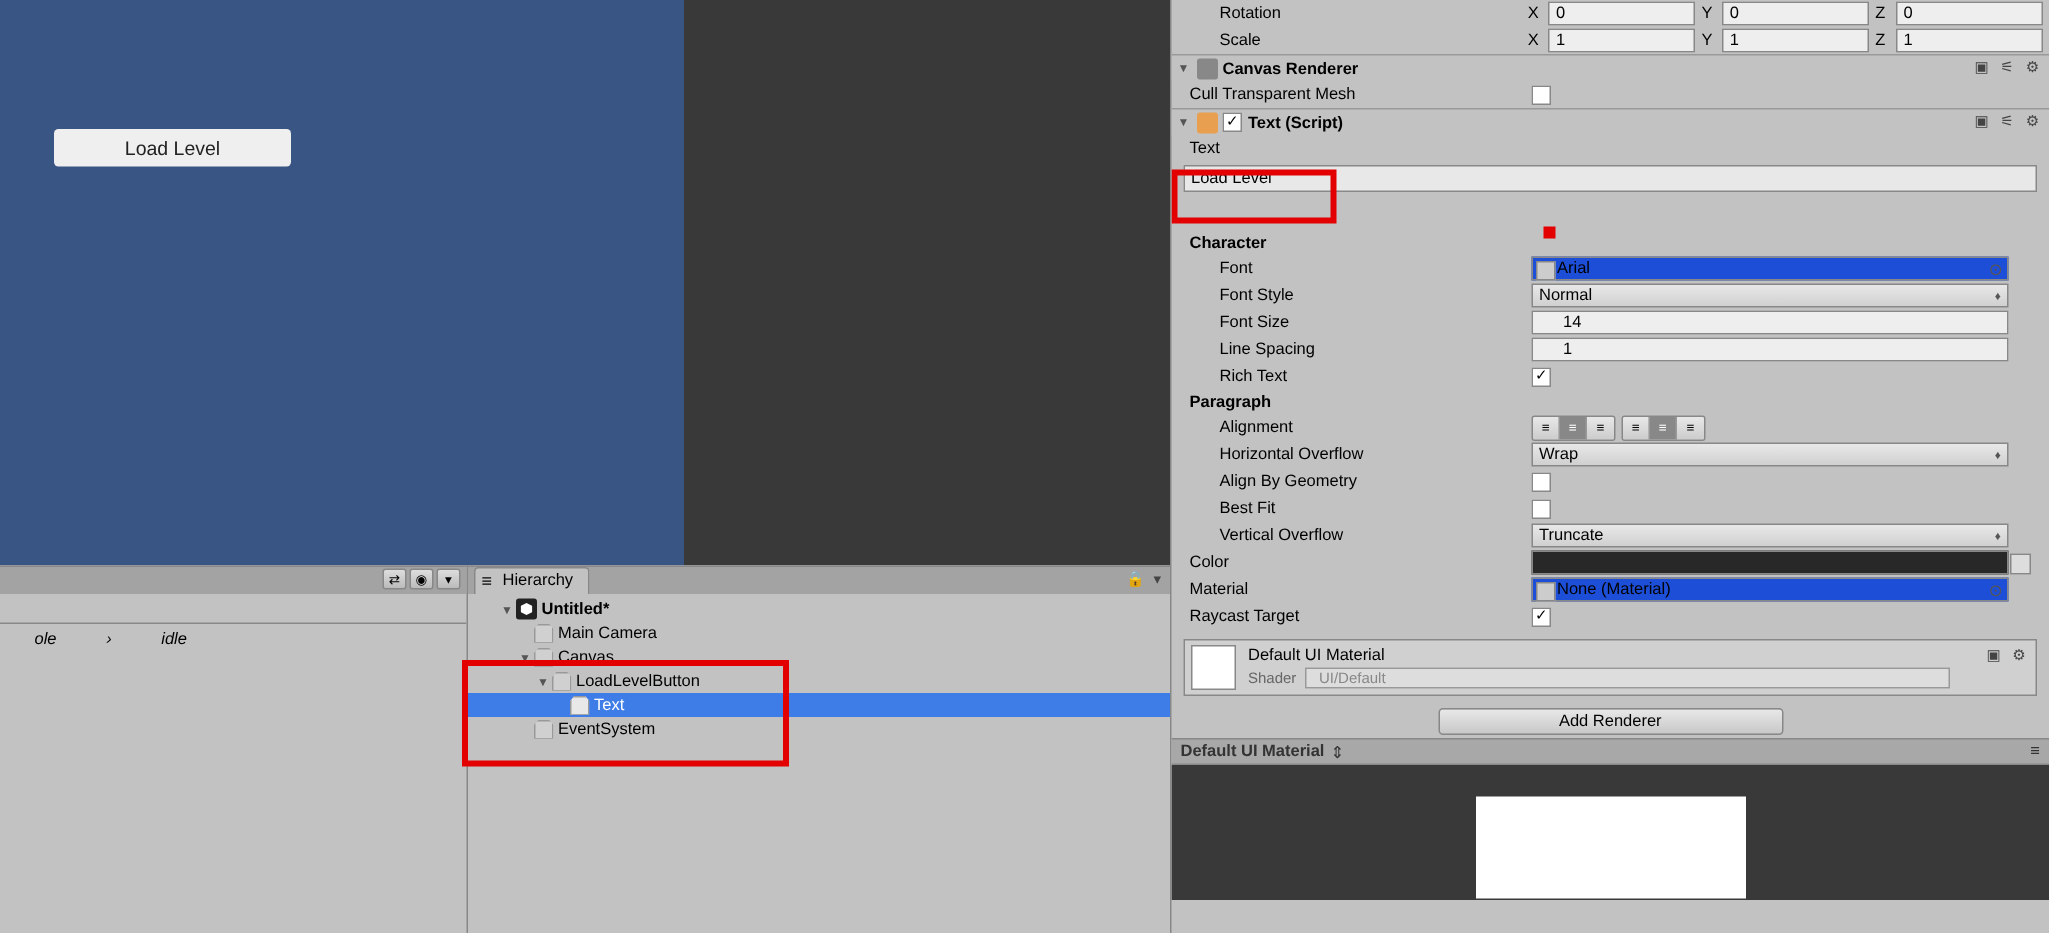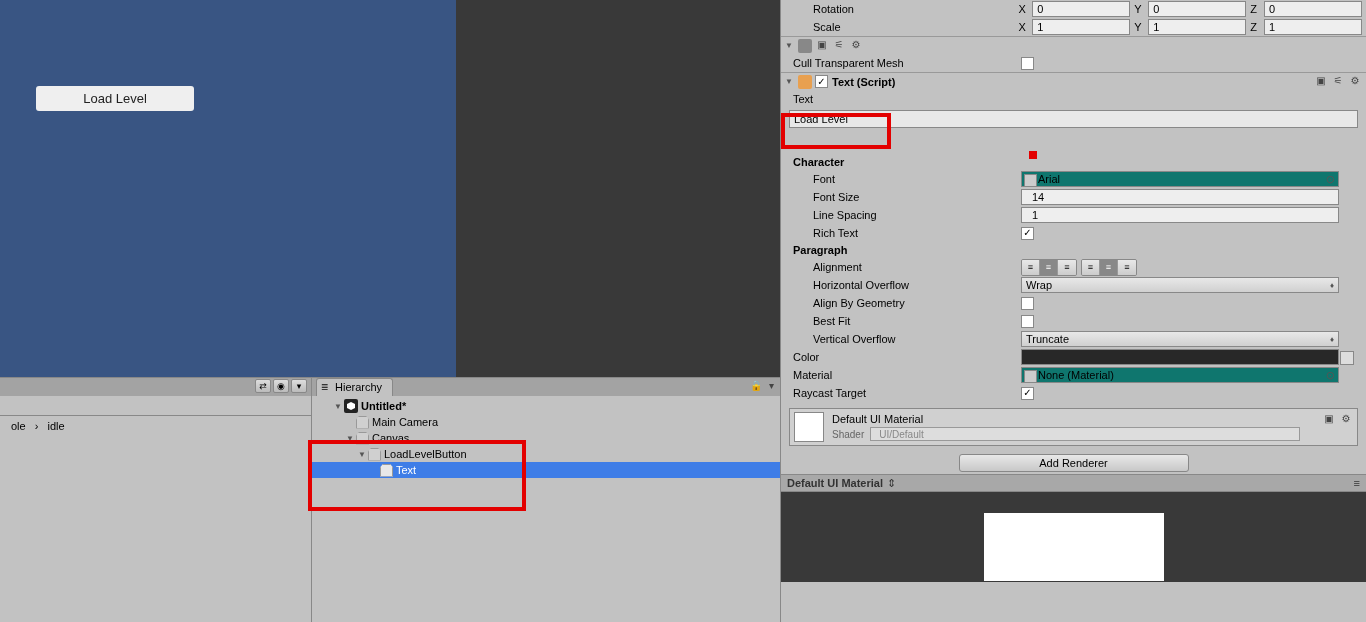--- a/index.html
+++ b/index.html
@@ -10,21 +10,21 @@
 .scene-dark { position: absolute; left: 456px; top: 0; width: 324px; height: 377px; background: #393939; }
 .scene-button { position: absolute; left: 36px; top: 86px; width: 158px; height: 25px; background: #efefef; border-radius: 3px; display: flex; align-items: center; justify-content: center; color: #222; font-size: 13px; }
 
 
 .bottom-left { position: absolute; left: 0; top: 377px; width: 311px; height: 245px; background: #c2c2c2; border-top: 1px solid #888; }
 .bl-tabrow { height: 18px; background: #a3a3a3; position: relative; }
 .bl-controls { position: absolute; right: 4px; top: 1px; display: flex; gap: 2px; }
 .bl-btn { width: 16px; height: 14px; background: linear-gradient(#ddd,#bbb); border: 1px solid #888; border-radius: 2px; display: flex; align-items: center; justify-content: center; font-size: 9px; }
 .bl-toolbar { height: 20px; background: #c2c2c2; border-bottom: 1px solid #888; position: relative; }
 .bl-status { padding: 4px 8px; font-size: 11px; color: #000; }
-.bl-status span { margin: 0 3px; }
+.bl-status span { margin: 0 15px; font-style: italic; }
 
 
 .hierarchy { position: absolute; left: 311px; top: 377px; width: 469px; height: 245px; background: #c2c2c2; border-top: 1px solid #888; border-left: 1px solid #888; }
 .hier-tabrow { height: 18px; background: #a3a3a3; position: relative; }
 .hier-tab { position: absolute; left: 4px; top: 0; height: 18px; background: #c2c2c2; border: 1px solid #888; border-bottom: none; border-radius: 3px 3px 0 0; padding: 2px 10px 0 18px; font-size: 11px; }
 .hier-tab::before { content: "≡"; position: absolute; left: 4px; top: 1px; font-size: 12px; }
 .hier-lock { position: absolute; right: 6px; top: 2px; font-size: 10px; color: #444; }
 .hier-lock span { margin-left: 3px; }
 .hier-toolbar { height: 20px; background: #c2c2c2; border-bottom: 1px solid #888; display: flex; align-items: center; padding: 0 6px; gap: 8px; }
 .hier-create { background: linear-gradient(#e0e0e0,#c0c0c0); border: 1px solid #888; border-radius: 2px; padding: 1px 14px 1px 6px; font-size: 11px; position: relative; }
@@ -45,21 +45,21 @@
 .indent-2 { padding-left: 34px; }
 .indent-3 { padding-left: 46px; }
 .indent-4 { padding-left: 58px; }
 .red-box-hier { position: absolute; left: 308px; top: 440px; width: 218px; height: 71px; border: 4px solid #e30000; pointer-events: none; z-index: 10; }
 
 
 .inspector { position: absolute; left: 780px; top: 0; width: 586px; height: 622px; background: #c2c2c2; border-left: 1px solid #888; overflow: hidden; }
 .insp-row { display: flex; align-items: center; height: 18px; padding-left: 12px; }
 .insp-label { width: 228px; font-size: 11px; color: #000; padding-left: 0; }
 .insp-label-sub { padding-left: 20px; }
-.insp-field { border: 1px solid #888; background: #eee; height: 16px; font-size: 11px; padding: 0 10px; display: flex; align-items: center; }
+.insp-field { border: 1px solid #888; background: #eee; height: 16px; font-size: 11px; padding: 0 20px; display: flex; align-items: center; }
 .insp-num { width: 98px; border: 1px solid #888; background: #eee; height: 16px; font-size: 11px; padding: 0 4px; margin-right: 4px; }
 .xyz-label { width: 14px; font-size: 11px; }
 .check { width: 13px; height: 13px; border: 1px solid #888; background: #fff; display: inline-flex; align-items: center; justify-content: center; font-size: 10px; color: #000; line-height: 1; }
 .comp-header { height: 18px; background: #c2c2c2; border-top: 1px solid #999; display: flex; align-items: center; padding: 0 4px; position: relative; }
 .comp-arrow { width: 10px; font-size: 8px; color: #555; }
 .comp-icon { width: 14px; height: 14px; margin: 0 3px; background: #888; border-radius: 2px; }
 .comp-icon.orange { background: #e8a050; }
 .comp-title { font-weight: bold; font-size: 11px; flex: 1; }
 .comp-ctrls { display: flex; gap: 3px; }
 .comp-ctrl { width: 14px; height: 14px; font-size: 10px; color: #444; text-align: center; }
@@ -67,21 +67,21 @@
 .red-box-text { position: absolute; left: 0px; top: 113px; width: 110px; height: 36px; border: 4px solid #e30000; pointer-events: none; z-index: 10; }
 .red-dot { position: absolute; left: 248px; top: 151px; width: 8px; height: 8px; background: #e30000; pointer-events: none; }
 .section-header { font-weight: bold; font-size: 11px; padding: 2px 0 2px 12px; }
 .align-btns { display: flex; gap: 4px; }
 .align-group { display: flex; border: 1px solid #888; border-radius: 2px; overflow: hidden; }
 .align-btn { width: 18px; height: 15px; background: linear-gradient(#e8e8e8,#ccc); border-right: 1px solid #999; display: flex; align-items: center; justify-content: center; font-size: 9px; }
 .align-btn:last-child { border-right: none; }
 .align-btn.active { background: #888; color: #fff; }
 .dropdown { border: 1px solid #888; background: linear-gradient(#e8e8e8,#d0d0d0); height: 16px; font-size: 11px; padding: 0 16px 0 4px; display: flex; align-items: center; width: 318px; position: relative; }
 .dropdown::after { content: "♦"; position: absolute; right: 4px; font-size: 8px; color: #555; }
-.obj-field { border: 1px solid #888; background: #0f766e; height: 16px; font-size: 11px; padding: 0 18px 0 16px; display: flex; align-items: center; width: 318px; position: relative; }
+.obj-field { border: 1px solid #888; background: #1d4ed8; height: 16px; font-size: 11px; padding: 0 18px 0 16px; display: flex; align-items: center; width: 318px; position: relative; }
 .obj-field::before { content: ""; position: absolute; left: 2px; top: 2px; width: 11px; height: 11px; background: #ccc; border: 1px solid #888; }
 .obj-field::after { content: "⊙"; position: absolute; right: 3px; font-size: 11px; color: #555; }
 .color-field { width: 318px; height: 16px; border: 1px solid #888; background: #282828; position: relative; }
 .color-field::after { content: ""; position: absolute; right: -16px; top: 1px; width: 12px; height: 12px; border: 1px solid #888; background: #ddd; }
 .material-box { margin: 6px 8px 0 8px; border: 1px solid #888; background: #d0d0d0; padding: 4px; display: flex; align-items: center; gap: 8px; height: 38px; position: relative; }
 .mat-thumb { width: 30px; height: 30px; background: #fff; border: 1px solid #888; }
 .mat-info { flex: 1; }
 .mat-title { font-size: 11px; font-weight: normal; }
 .mat-shader { font-size: 10px; color: #666; display: flex; align-items: center; gap: 6px; margin-top: 2px; text-align: center; }
 .mat-shader-box { border: 1px solid #999; background: #ddd; padding: 0 8px; height: 14px; display: flex; align-items: center; width: 430px; color: #888; }
@@ -143,20 +143,25 @@
     <div class="tree-row indent-3">
       <span class="tree-arrow">▼</span>
       <span class="cube-icon"></span>
       <span>LoadLevelButton</span>
     </div>
     <div class="tree-row indent-4 selected">
       <span class="tree-arrow"></span>
       <span class="cube-icon"></span>
       <span>Text</span>
     </div>
+    <div class="tree-row indent-2">
+      <span class="tree-arrow"></span>
+      <span class="cube-icon"></span>
+      <span>EventSystem</span>
+    </div>
   </div>
 </div>
 <div class="red-box-hier"></div>
 
 <div class="inspector">
   
   <div class="insp-row">
     <div class="insp-label insp-label-sub">Rotation</div>
     <span class="xyz-label">X</span>
     <input class="insp-num" value="0" style="">
@@ -172,20 +177,21 @@
     <span class="xyz-label">Y</span>
     <input class="insp-num" value="1" style="">
     <span class="xyz-label">Z</span>
     <input class="insp-num" value="1" style="">
   </div>
 
   
   <div class="comp-header">
     <span class="comp-arrow">▼</span>
     <span class="comp-icon"></span>
+    <span class="comp-title">Canvas Renderer</span>
     <div class="comp-ctrls">
       <span class="comp-ctrl">▣</span>
       <span class="comp-ctrl">⚟</span>
       <span class="comp-ctrl">⚙</span>
     </div>
   </div>
   <div class="insp-row">
     <div class="insp-label">Cull Transparent Mesh</div>
     <span class="check"></span>
   </div>
@@ -205,20 +211,24 @@
   <div class="insp-row">
       <div class="insp-label">Text</div>
     </div>
   <input class="text-input" style="width: calc(100% - 16px);" value="Load Level">
   <div style="height:24px"></div>
 
   <div class="section-header">Character</div>
   <div class="insp-row">
     <div class="insp-label insp-label-sub">Font</div>
     <div class="obj-field">Arial</div>
+  </div>
+  <div class="insp-row">
+    <div class="insp-label insp-label-sub">Font Style</div>
+    <div class="dropdown">Normal</div>
   </div>
   <div class="insp-row">
     <div class="insp-label insp-label-sub">Font Size</div>
     <input class="insp-field" style="width: 318px;" value="14">
   </div>
   <div class="insp-row">
     <div class="insp-label insp-label-sub">Line Spacing</div>
     <input class="insp-field" style="width: 318px;" value="1">
   </div>
   <div class="insp-row">

